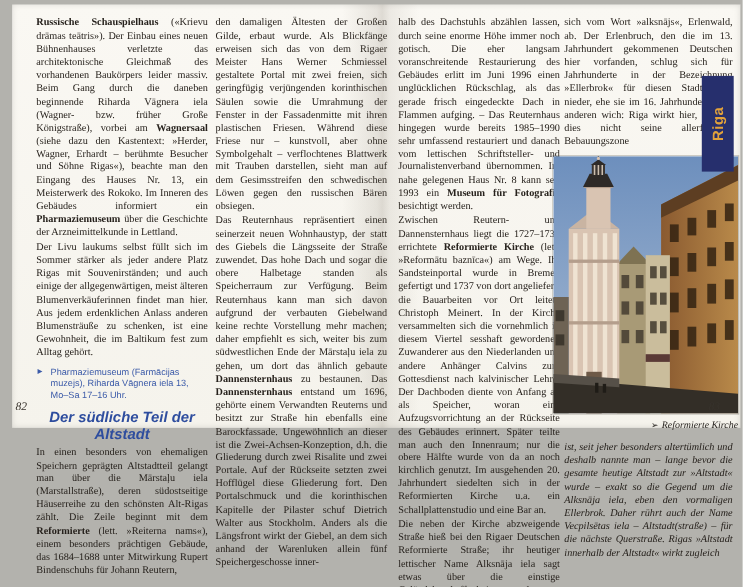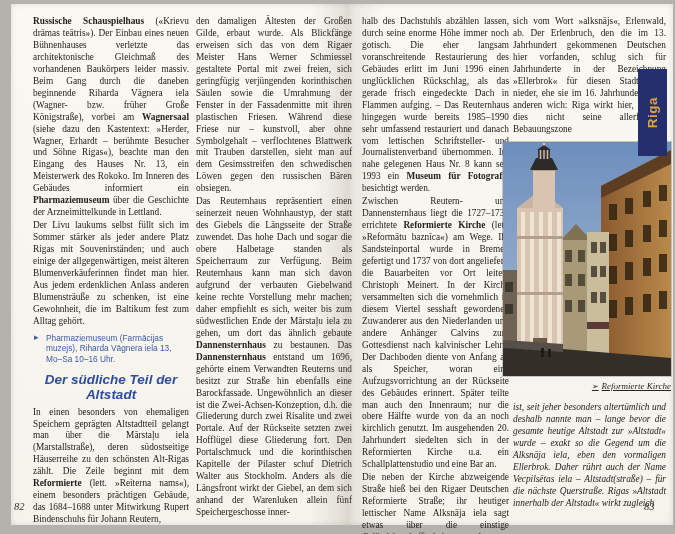--- a/index.html
+++ b/index.html
@@ -1,18 +1,18 @@
 <!DOCTYPE html>
 <html lang="de"><head>
 <meta charset="utf-8">
 <style>
   html,body{margin:0;padding:0;}
   .stage{position:relative;width:675px;height:534px;background:#b3b2ad;overflow:hidden;
          font-family:"Liberation Serif",serif;}
-  .page-area{position:absolute;left:11px;top:4px;width:662px;height:521px;
+  .page-area{position:absolute;left:11px;top:4px;width:662px;height:385px;
          background:linear-gradient(180deg,#faf8f3 0%,#f5f3ec 100%);
          box-shadow:inset 0 0 6px rgba(0,0,0,0.12);}
   .gutter{position:absolute;left:300px;top:0;width:70px;height:100%;pointer-events:none;
          background:linear-gradient(90deg,rgba(110,100,85,0) 0%,rgba(110,100,85,0.14) 45%,
                     rgba(110,100,85,0.20) 52%,rgba(110,100,85,0.10) 62%,rgba(110,100,85,0) 100%);}
   .col{position:absolute;top:12px;}
   .body-text p{margin:0 0 1px 0;font-size:9.3px;line-height:11.95px;text-align:justify;
          color:#26211c;hyphens:auto;-webkit-hyphens:auto;}
   #col1{left:22px;width:156px;}
   #col2{left:185px;width:156px;}
@@ -30,36 +30,36 @@
   #pn-right{left:633px;}
   .tab{position:absolute;left:627px;top:65px;width:29px;height:87px;background:#262f6d;
          display:flex;align-items:center;justify-content:center;}
   .tab span{transform:rotate(-90deg);white-space:nowrap;color:#e2a23b;
          font-family:"Liberation Sans",sans-serif;font-weight:bold;font-size:13.5px;
          letter-spacing:0.5px;}
   .photo{position:absolute;left:492px;top:138px;width:168px;height:234px;
          box-shadow:0 0 0 1px rgba(60,55,45,0.25);}
   .photo svg{display:block;}
   .caption{position:absolute;left:492px;top:377px;width:168px;text-align:right;
-         font-style:italic;font-size:9px;color:#2a2622;text-decoration:underline;}
+         font-style:italic;font-size:9px;color:#2a2622;}
   .caption .arrow{font-style:normal;font-size:8px;margin-right:3px;color:#1d1a16;}
   b{font-weight:bold;}
 </style>
 </head>
 <body>
 
 <div class="stage">
   <div class="page-area">
 
     <div class="col body-text" id="col1">
       <p><b>Russische Schauspielhaus</b> («Krievu drāmas teātris»). Der Einbau eines neuen Bühnenhauses verletzte das architektonische Gleichmaß des vorhandenen Baukörpers leider massiv. Beim Gang durch die daneben beginnende Riharda Vāgnera iela (Wagner- bzw. früher Große Königstraße), vorbei am <b>Wagnersaal</b> (siehe dazu den Kastentext: »Herder, Wagner, Erhardt – berühmte Besucher und Söhne Rigas«), beachte man den Eingang des Hauses Nr. 13, ein Meisterwerk des Rokoko. Im Inneren des Gebäudes informiert ein <b>Pharmaziemuseum</b> über die Geschichte der Arzneimittelkunde in Lettland.</p>
       <p>Der Livu laukums selbst füllt sich im Sommer stärker als jeder andere Platz Rigas mit Souvenirständen; und auch einige der allgegenwärtigen, meist älteren Blumenverkäuferinnen findet man hier. Aus jedem erdenklichen Anlass anderen Blumensträuße zu schenken, ist eine Gewohnheit, die im Baltikum fest zum Alltag gehört.</p>
       <div class="infobox">
         <span class="marker">▸</span>
-        <span>Pharmaziemuseum (Farmācijas muzejs), Riharda Vāgnera iela 13, Mo–Sa 10–16 Uhr.</span>
+        <span>Pharmaziemuseum (Farmācijas muzejs), Riharda Vāgnera iela 13, Mo–Sa 17–16 Uhr.</span>
       </div>
       <div class="heading">Der südliche Teil der Altstadt</div>
       <p>In einen besonders von ehemaligen Speichern geprägten Altstadtteil gelangt man über die Mārstaļu iela (Marstallstraße), deren südostseitige Häuserreihe zu den schönsten Alt-Rigas zählt. Die Zeile beginnt mit dem <b>Reformierte</b> (lett. »Reiterna nams«), einem besonders prächtigen Gebäude, das 1684–1688 unter Mitwirkung Rupert Bindenschuhs für Johann Reutern,</p>
     </div>
 
     <div class="col body-text" id="col2">
       <p>den damaligen Ältesten der Großen Gilde, erbaut wurde. Als Blickfänge erweisen sich das von dem Rigaer Meister Hans Werner Schmiessel gestaltete Portal mit zwei freien, sich geringfügig verjüngenden korinthischen Säulen sowie die Umrahmung der Fenster in der Fassadenmitte mit ihren plastischen Friesen. Während diese Friese nur – kunstvoll, aber ohne Symbolgehalt – verflochtenes Blattwerk mit Trauben darstellen, sieht man auf dem Gesimsstreifen den schwedischen Löwen gegen den russischen Bären obsiegen.</p>
       <p>Das Reuternhaus repräsentiert einen seinerzeit neuen Wohnhaustyp, der statt des Giebels die Längsseite der Straße zuwendet. Das hohe Dach und sogar die obere Halbetage standen als Speicherraum zur Verfügung. Beim Reuternhaus kann man sich davon aufgrund der verbauten Giebelwand keine rechte Vorstellung mehr machen; daher empfiehlt es sich, weiter bis zum südwestlichen Ende der Mārstaļu iela zu gehen, um dort das ähnlich gebaute <b>Dannensternhaus</b> zu bestaunen. Das <b>Dannensternhaus</b> entstand um 1696, gehörte einem Verwandten Reuterns und besitzt zur Straße hin ebenfalls eine Barockfassade. Ungewöhnlich an dieser ist die Zwei-Achsen-Konzeption, d.h. die Gliederung durch zwei Risalite und zwei Portale. Auf der Rückseite setzten zwei Hofflügel diese Gliederung fort. Den Portalschmuck und die korinthischen Kapitelle der Pilaster schuf Dietrich Walter aus Stockholm. Anders als die Längsfront wirkt der Giebel, an dem sich anhand der Warenluken allein fünf Speichergeschosse inner-</p>
     </div>
 

